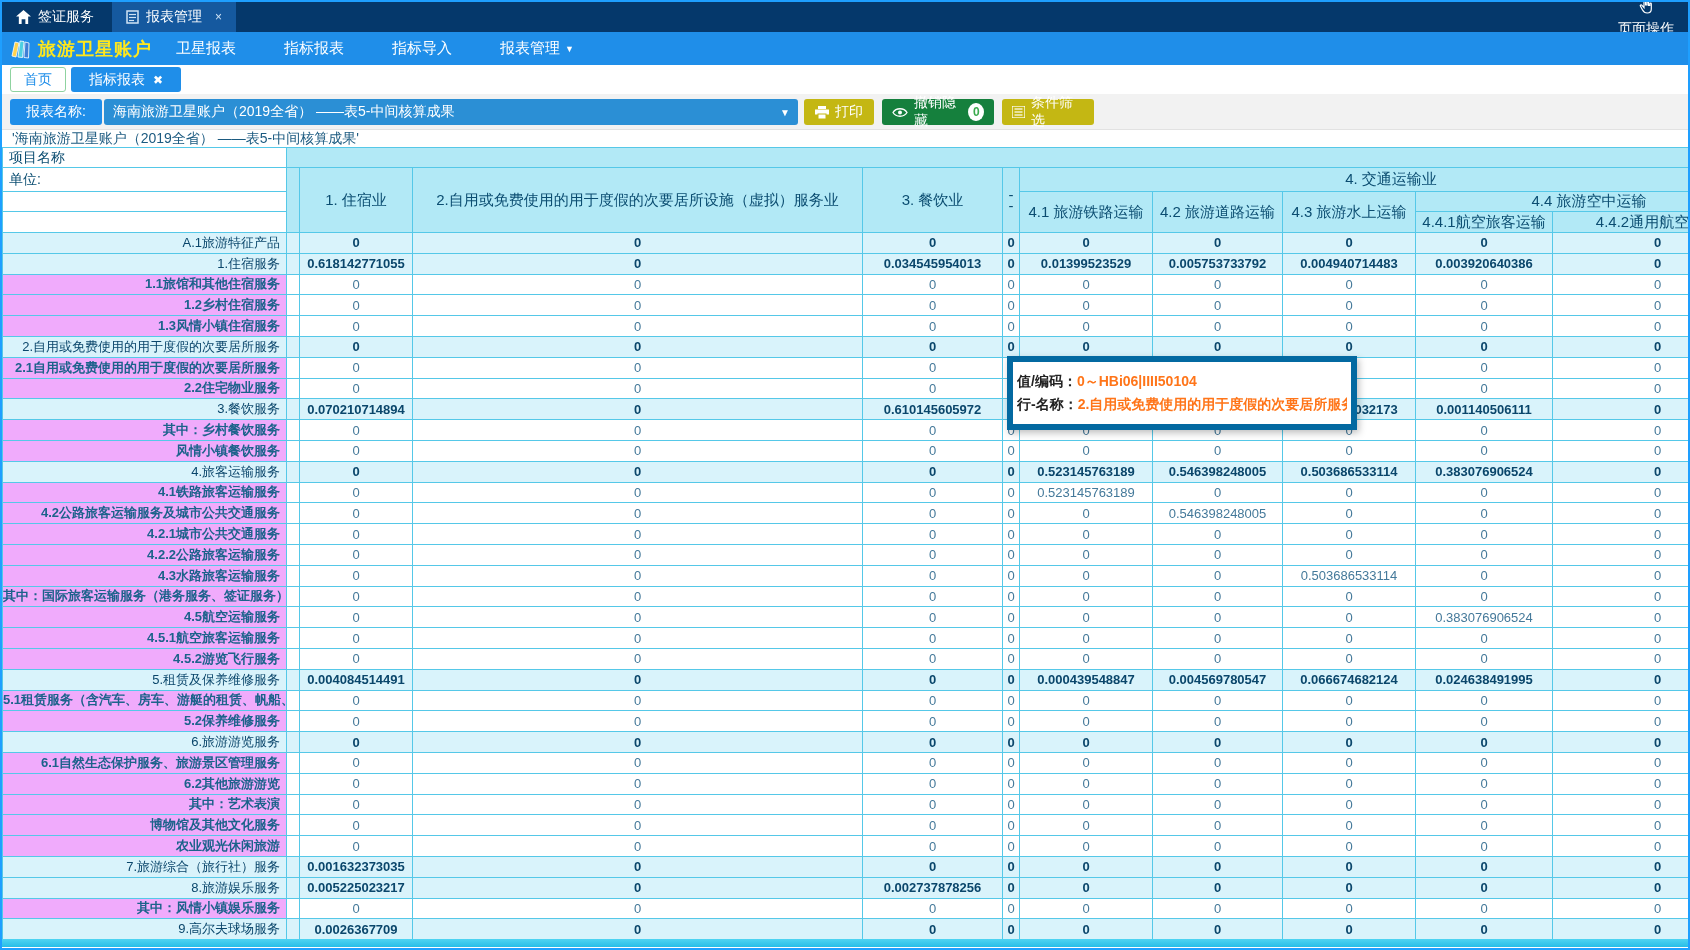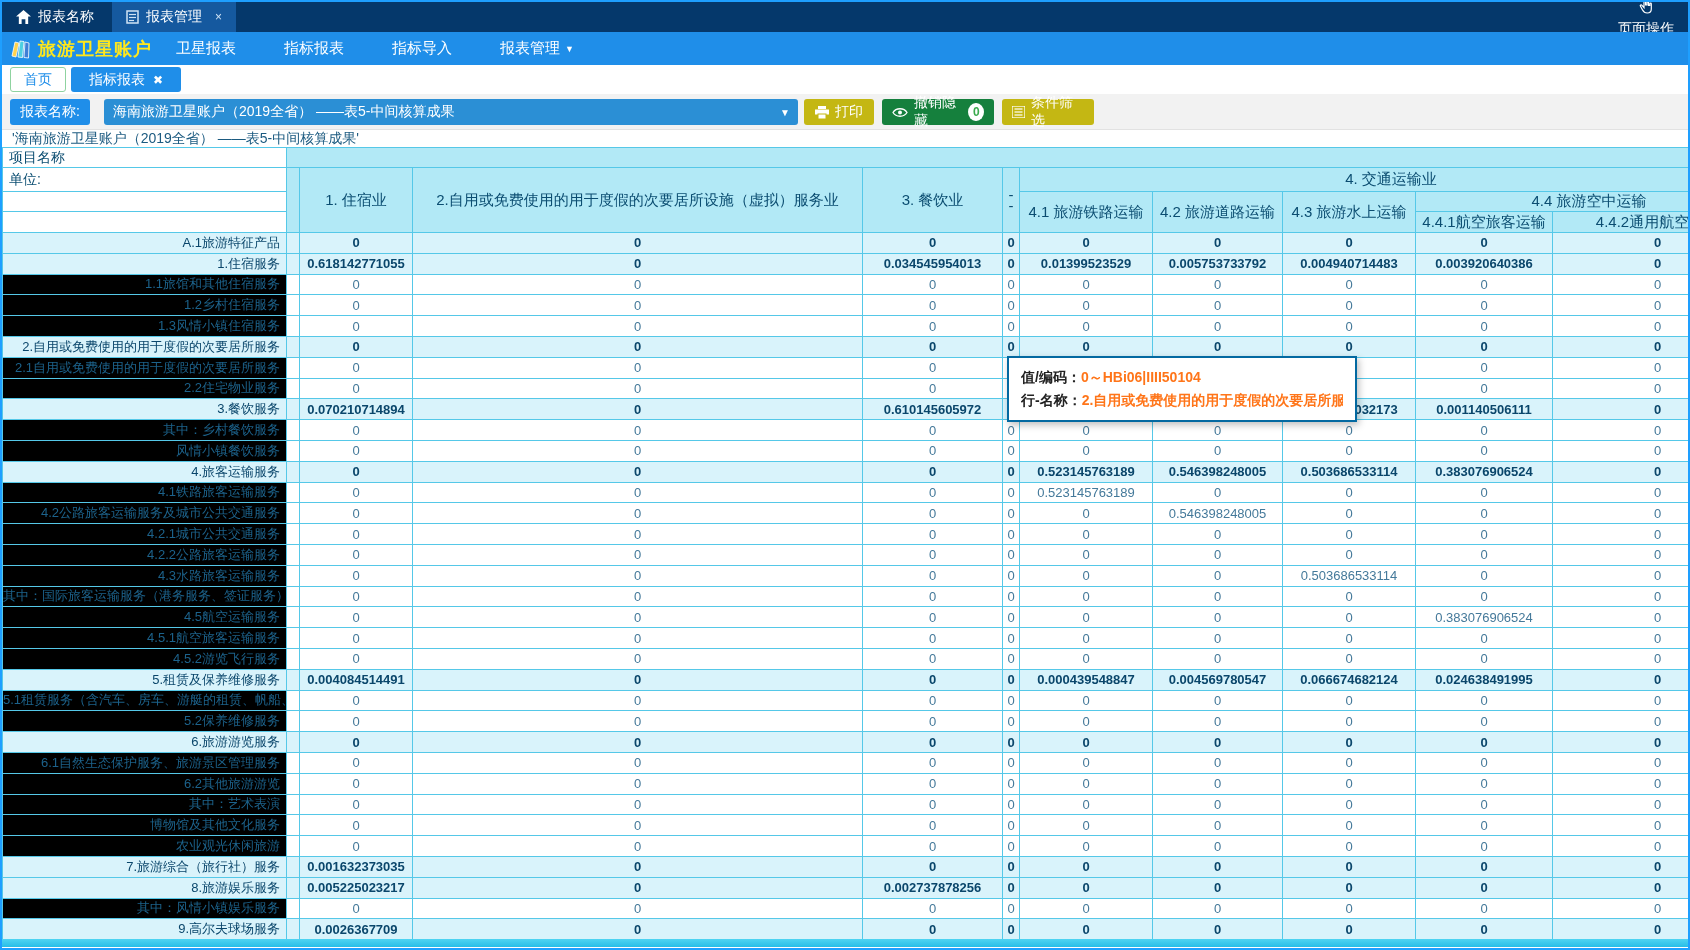--- a/index.html
+++ b/index.html
@@ -24,21 +24,21 @@
   .navitem .caret { font-size:9px; margin-left:5px; }
 
   
   .tabrow { position:absolute; left:0; top:63px; width:100%; height:29px; background:#fff; display:flex; align-items:flex-start; gap:5px; padding:2px 0 0 8px; }
   .tab-home { width:56px; height:25px; border:1px solid #8fd3a0; border-radius:3px; color:#1f8ee9; font-size:14px; display:flex; align-items:center; justify-content:center; background:#fff; cursor:pointer; }
   .tab-active { min-width:110px; height:25px; border-radius:3px; background:#1f8ee9; color:#fff; font-size:14px; display:flex; align-items:center; justify-content:center; gap:8px; padding:0 12px; cursor:pointer; }
   .tab-active .x { font-size:12px; }
 
   
   .toolbar { position:absolute; left:0; top:92px; width:100%; height:36px; background:#f2f2f2; border-bottom:1px solid #e2e2e2; }
-  .chip { position:absolute; left:8px; top:5px; width:80px; height:26px; background:#1f8ee9; border-radius:3px; color:#fff; font-size:14px; display:flex; align-items:center; justify-content:center; }
+  .chip { position:absolute; left:8px; top:5px; width:92px; height:26px; background:#1f8ee9; border-radius:3px; color:#fff; font-size:14px; display:flex; align-items:center; justify-content:center; }
   .select { position:absolute; left:102px; top:5px; width:694px; height:26px; background:#2b8fd5; border-radius:3px; color:#fff; font-size:14px; display:flex; align-items:center; padding:0 32px 0 9px; cursor:pointer; }
   .select .caret { position:absolute; right:8px; font-size:10px; }
   .tbtn { position:absolute; top:5px; height:26px; border-radius:3px; color:#fff; font-size:14px; display:flex; align-items:center; justify-content:center; gap:6px; cursor:pointer; padding:0 10px; }
   .btn-print { left:802px; width:70px; background:#c4b713; }
   .btn-unhide { left:880px; width:112px; background:#15803d; }
   .btn-filter { left:1000px; width:92px; background:#c4b713; }
   .badge { width:18px; height:18px; border-radius:50%; background:#fff; color:#3aaa4e; font-size:12px; font-weight:bold; display:flex; align-items:center; justify-content:center; }
 
   
   .tabletitle { position:absolute; left:10px; top:128px; height:17px; font-size:14px; color:#1b5a80; }
@@ -49,47 +49,47 @@
   table.rpt th, table.rpt td { border:1px solid #55c8e8; overflow:hidden; white-space:nowrap; }
   table.rpt thead th { background:#b2e9f6; color:#0b4d71; font-size:15px; font-weight:normal; text-align:center; }
   table.rpt thead th.corner { background:#fff; text-align:left; padding-left:6px; font-size:14px; color:#0b4d71; }
   table.rpt thead tr.r1 th { height:20px; }
   table.rpt thead tr.r2 th { height:24px; }
   table.rpt thead tr.r3 th { height:20px; }
   table.rpt thead tr.r4 th { height:21px; }
   .dashhead span { display:block; line-height:11px; }
   tbody tr { height:20.8px; }
   tbody td { font-size:13px; color:#44799a; text-align:center; border-color:#8edcf0; }
-  tbody td.rowlabel { text-align:right; padding-right:6px; color:#1c628b; background:#000000; }
+  tbody td.rowlabel { text-align:right; padding-right:6px; color:#1c628b; background:#f0abfc;font-weight:bold; }
   tbody tr.toprow td { font-weight:bold; color:#0a466b; background:#d9f3fb; }
   tbody tr.toprow td.rowlabel { font-weight:normal; background:#d9f3fb; }
   tbody td.green { background:#2fd079; color:#1d9e57; }
 
   
-  .tooltip { position:absolute; left:1005px; top:354px; width:350px; background:#fff; border:2px solid #0369a1; box-shadow:2px 3px 7px rgba(0,0,0,0.25); padding:8px 12px; z-index:50; }
+  .tooltip { position:absolute; left:1005px; top:354px; width:350px; background:#fff; border:6px solid #0369a1; box-shadow:2px 3px 7px rgba(0,0,0,0.25); padding:8px 4px; z-index:50; }
   .tooltip .line { font-size:14px; font-weight:bold; line-height:23px; color:#222; white-space:nowrap; overflow:hidden; }
   .tooltip .val { color:#ff7519; }
 
   
   .hscroll { position:absolute; left:0; top:937px; width:1686px; height:8px; background:linear-gradient(#4fd4f2,#27bde7); }
 </style>
 </head>
 <body>
 
 <div class="page">
 <div class="inner">
 
   <div class="topbar">
     <div class="home">
       <span class="icon">
         <svg width="15" height="14" viewBox="0 0 16 15">
               <path d="M8 0 L16 7 H13 V15 H10 V10 H6 V15 H3 V7 H0 Z" fill="#fff"></path>
             </svg>
       </span>
-      <span>报表名称</span>
+      <span>签证服务</span>
     </div>
     <div class="toptab">
       <span class="icon">
         <svg width="13" height="14" viewBox="0 0 13 14">
               <rect x="1" y="1" width="11" height="12" fill="none" stroke="#cfe3f5" stroke-width="1.5"></rect>
               <line x1="3" y1="4.5" x2="10" y2="4.5" stroke="#cfe3f5" stroke-width="1.2"></line>
               <line x1="3" y1="7.5" x2="10" y2="7.5" stroke="#cfe3f5" stroke-width="1.2"></line>
               <line x1="3" y1="10.5" x2="8" y2="10.5" stroke="#cfe3f5" stroke-width="1.2"></line>
             </svg>
       </span>

